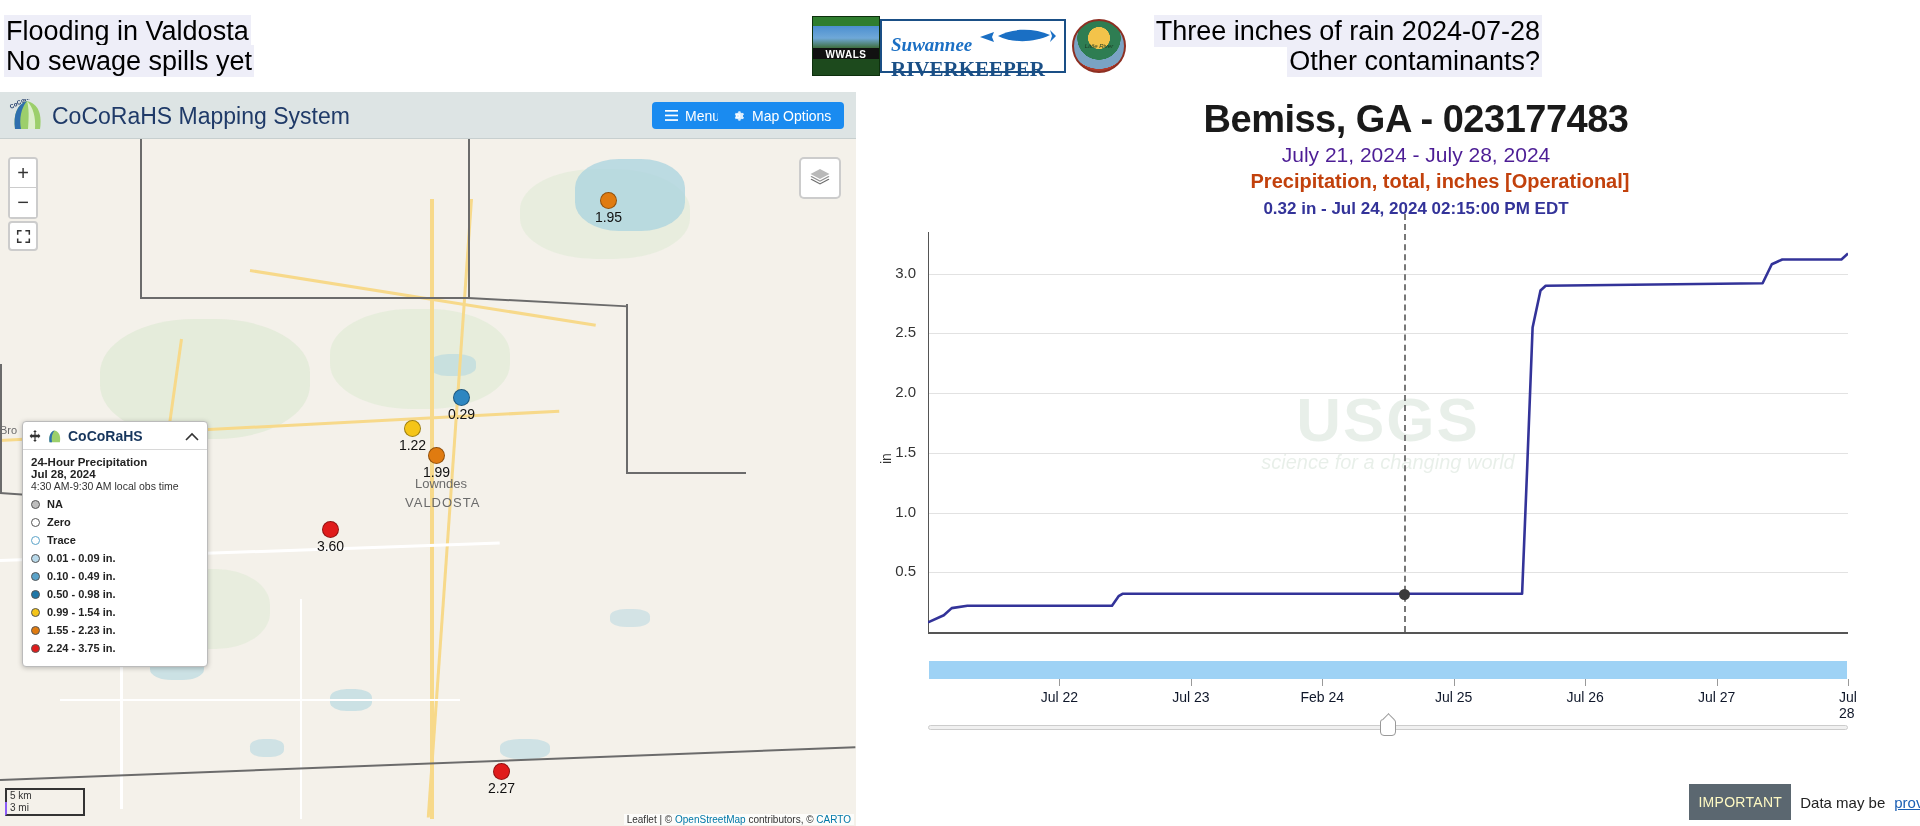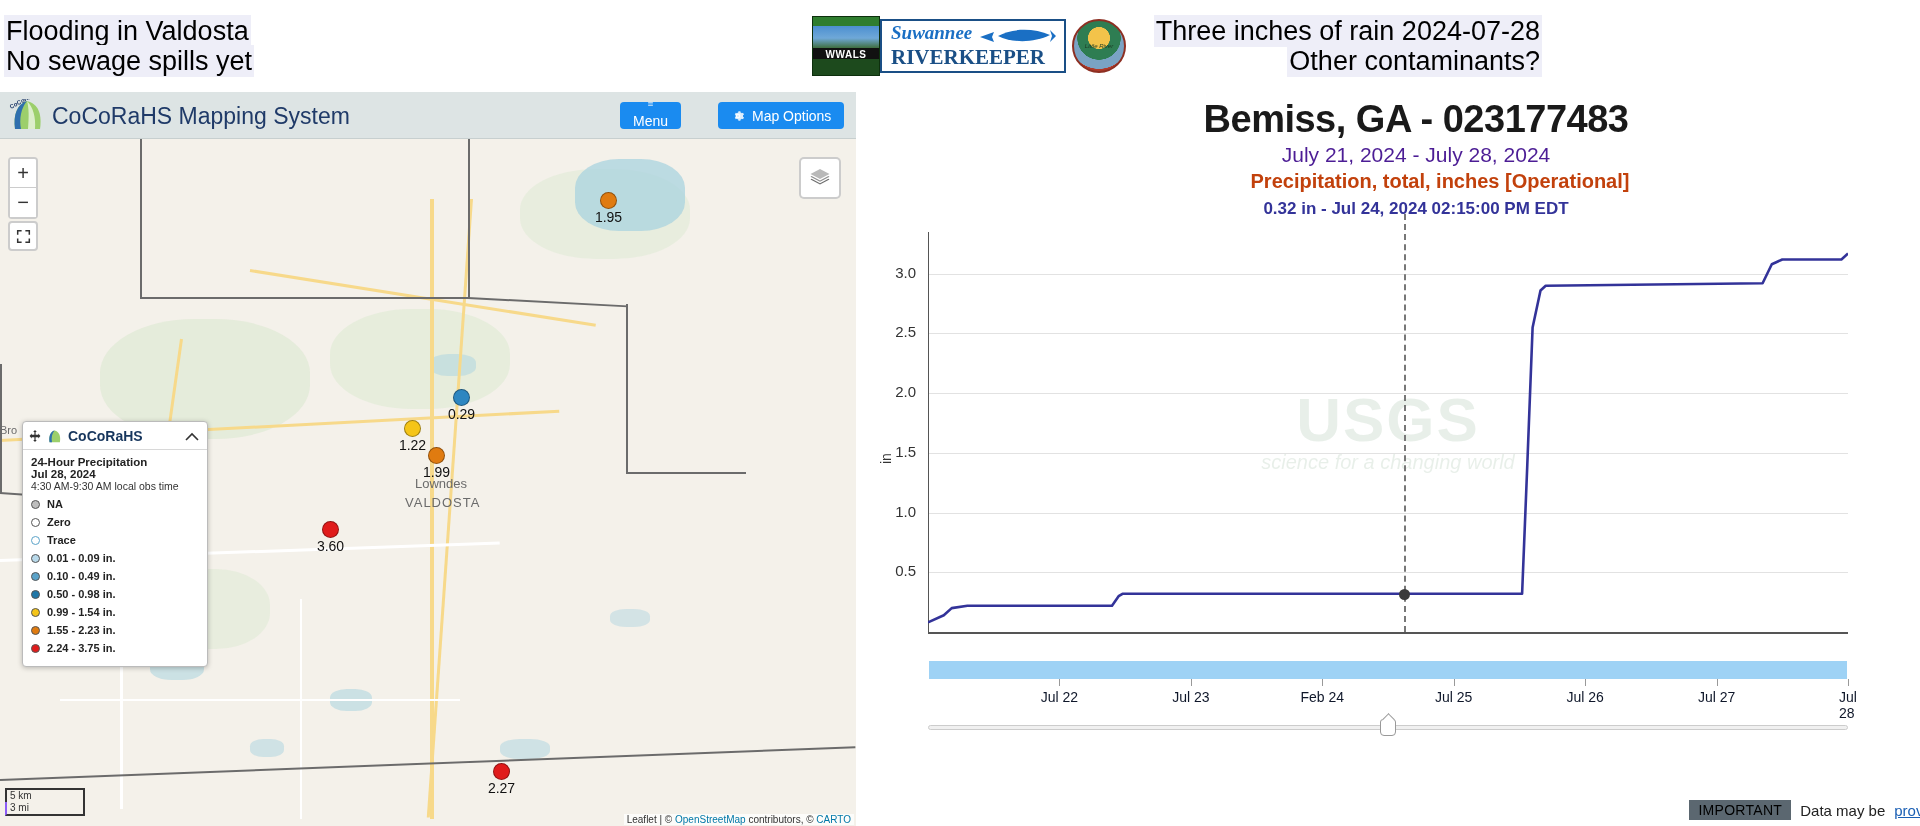--- a/index.html
+++ b/index.html
@@ -33,42 +33,42 @@
   #logo-wwals .mid { position:absolute; left:0; top:31px; width:100%; height:13px; background:#111; }
   #logo-wwals .wtxt { position:absolute; left:0; top:31px; width:100%; height:13px; color:#fff;
      font-size:10px; font-weight:bold; text-align:center; line-height:13px; letter-spacing:0.5px; }
   #logo-wwals .bot { position:absolute; left:0; bottom:0; width:100%; height:16px; background:#1d4a1d;
      color:#e8d98a; font-size:5px; text-align:center; line-height:8px; }
   #logo-srk {
     width:186px; height:54px; background:#fff; border:2px solid #1a4f86;
     position:relative; padding-left:9px;
   }
   #logo-srk .l1 { color:#1a6fc4; font-size:19px; font-weight:bold; font-style:italic; line-height:24px;
-     font-family:"Liberation Serif", serif; }
+     font-family:"Liberation Serif", serif;margin-top:12px; }
   #logo-srk .l2 { color:#1a4f86; font-size:21px; font-weight:bold; line-height:24px;
      font-family:"Liberation Serif", serif; letter-spacing:0px; }
   #logo-srk .fish { position:absolute; right:8px; top:5px; width:78px; height:20px; }
   #logo-lrk {
     width:54px; height:54px; border-radius:50%; margin-left:6px;
     background:radial-gradient(circle at 50% 34%, #f3c34a 0%, #f3c34a 26%, #2e7d52 27%, #2e7d52 52%, #7aa3c4 53%, #7aa3c4 74%, #b03a2a 75%);
     border:2px solid #8d2f22; position:relative; overflow:hidden;
   }
   #logo-lrk .lr-txt { position:absolute; left:0; top:22px; width:100%; text-align:center;
      font-size:6px; color:#1b3a24; font-style:italic; }
 
   
   #map-panel { position:absolute; left:0; top:92px; width:856px; height:734px; background:#f2efe9; overflow:hidden; }
   #map-header { position:absolute; left:0; top:0; width:856px; height:47px; background:#dde4e4;
      border-bottom:1px solid #c7cfcf; }
   #cocorahs-logo { position:absolute; left:9px; top:7px; width:36px; height:33px; }
   #map-title { position:absolute; left:52px; top:11px; font-size:23px; color:#1f3a68; }
   .map-btn { position:absolute; top:10px; height:27px; background:#1a8bf0; color:#fff;
      border:none; border-radius:4px; font-size:14px; padding:0 13px; display:flex; align-items:center;
      gap:7px; cursor:pointer; font-family:"Liberation Sans", sans-serif; }
-  #btn-menu { left:620px;flex-direction:column; }
+  #btn-menu { left:652px; }
   #btn-mapoptions { left:718px; }
 
   
   #map-canvas { position:absolute; left:0; top:47px; width:856px; height:687px;
      background:#f4f1ea; overflow:hidden; }
   .mp-water { position:absolute; background:#aad3df; opacity:.75; border-radius:40%; }
   .mp-green { position:absolute; background:#d8e8cd; border-radius:45%; }
   .mp-road { position:absolute; background:#f7d98a; }
   .mp-road2 { position:absolute; background:#ffffff; }
   .mp-border { position:absolute; background:#6b6b6b; }
@@ -147,21 +147,21 @@
   #slider { position:absolute; left:72px; top:505px; width:920px; height:16px; }
   #slider-track { position:absolute; left:0; top:6px; width:920px; height:5px; background:#f0f0f0;
      border:1px solid #ccc; border-radius:3px; }
   #slider-handle { position:absolute; left:452px; top:0px; width:16px; height:17px; background:#fff;
      border:1px solid #999; border-radius:3px 3px 4px 4px; cursor:pointer; }
   #slider-handle:after { content:""; position:absolute; left:3px; top:-5px; width:8px; height:8px;
      background:#fff; border-left:1px solid #999; border-top:1px solid #999; transform:rotate(45deg); }
 
   #chart-footer { position:absolute; right:10px; bottom:6px; display:flex; align-items:center; gap:9px;
      font-size:15px; color:#222; }
-  #important-badge { background:#5b6770; color:#000000; padding:2px 9px; font-size:14px; letter-spacing:.3px; }
+  #important-badge { background:#5b6770; color:#fef9c3; padding:10px 9px; font-size:14px; letter-spacing:.3px; }
   #chart-footer a { color:#1a5fb4; text-decoration:underline;text-align:center; }
 </style>
 </head>
 <body>
 
 <div id="banner">
   <div class="banner-text" id="bn-l1"><span>Flooding in Valdosta</span></div>
   <div class="banner-text" id="bn-l2"><span>No sewage spills yet</span></div>
   <div class="banner-text" id="bn-r1"><span>Three inches of rain 2024-07-28</span></div>
   <div class="banner-text" id="bn-r2"><span>Other contaminants?</span></div>

